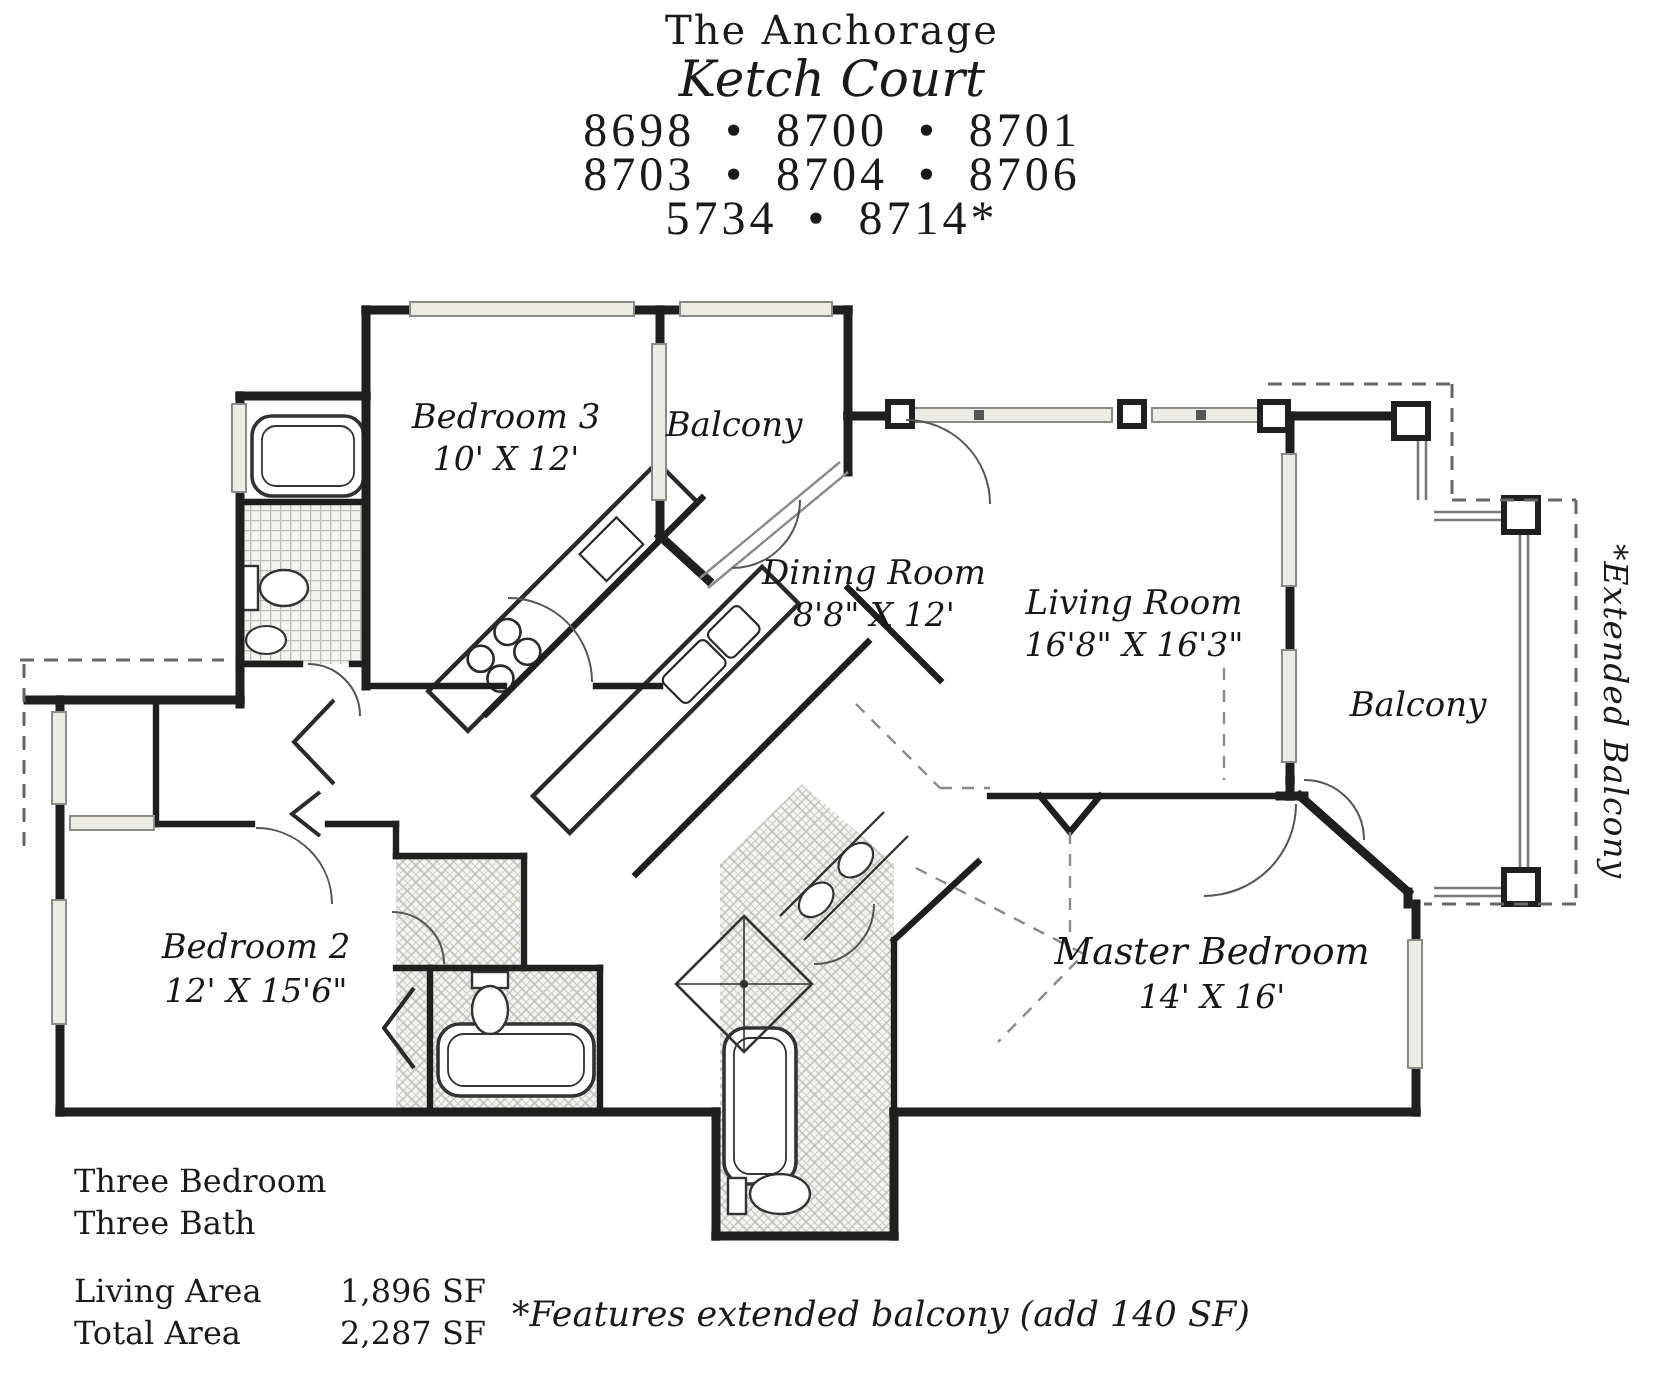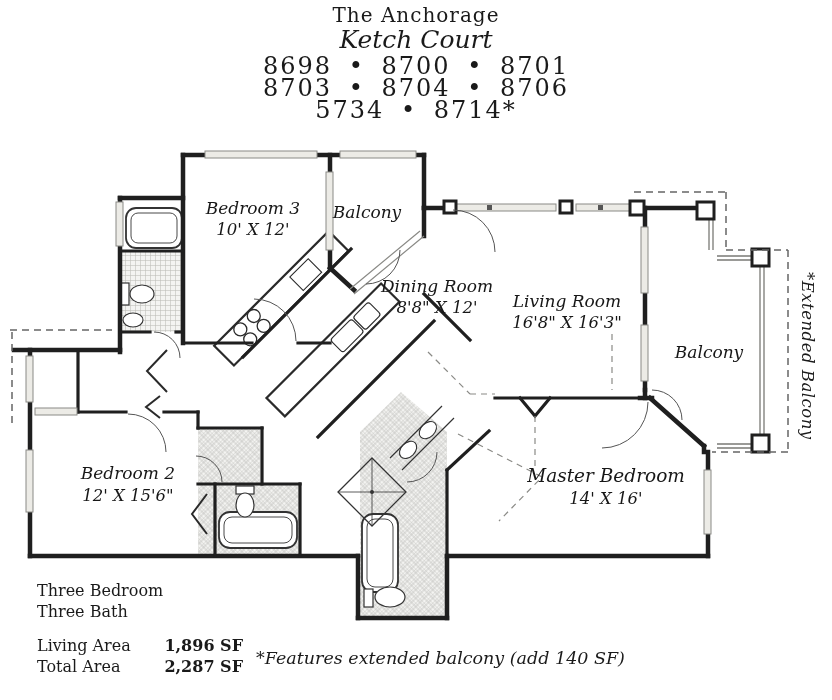--- a/index.html
+++ b/index.html
@@ -1,29 +1,29 @@
 <!DOCTYPE html>
 <html><head>
 <meta charset="utf-8">
 <style>
   html,body{margin:0;padding:0;background:#ffffff;}
   body{width:832px;height:700px;position:relative;overflow:hidden;
        font-family:"DejaVu Serif", serif;color:#1a1a1a;}
   .header{position:absolute;top:5px;left:0;width:100%;text-align:center;line-height:1.04;}
   .h-building{font-size:20px;letter-spacing:1px;}
   .h-court{font-size:25px;font-style:italic;margin-top:1px;}
-  .h-units{font-size:24px;letter-spacing:2px;word-spacing:7px;margin-top:2px;}
+  .h-units{font-size:24px;letter-spacing:2px;word-spacing:7px;margin-top:2px;font-family:Liberation Serif, serif;}
   .h-units div{line-height:22px;}
   .plan{position:absolute;left:0;top:0;width:832px;height:700px;}
   .stats{position:absolute;left:37px;top:580px;font-size:16px;line-height:21px;}
   .stats .hdg div{white-space:nowrap;}
   .stats-table{margin-top:13px;width:206px;}
   .srow{display:flex;justify-content:space-between;line-height:21px;white-space:nowrap;align-items:center;}
   .srow.underlined{border-bottom:1.7px solid #222;}
-  .sval{text-align:right;font-weight:bold;}
+  .sval{text-align:right;}
   .footnote{position:absolute;left:256px;top:648px;font-size:17.5px;font-style:italic;white-space:nowrap;}
   .vlabel{position:absolute;left:817px;top:272px;transform:rotate(90deg);transform-origin:0 0;
           font-size:16.5px;font-style:italic;letter-spacing:0.5px;white-space:nowrap;}
   svg text{font-family:"DejaVu Serif", serif;font-style:italic;fill:#171717;}
   .room-name{font-size:17px;}
   .room-dims{font-size:16.5px;}
   .room-name-lg{font-size:18.5px;}
 </style>
 </head>
 <body>

